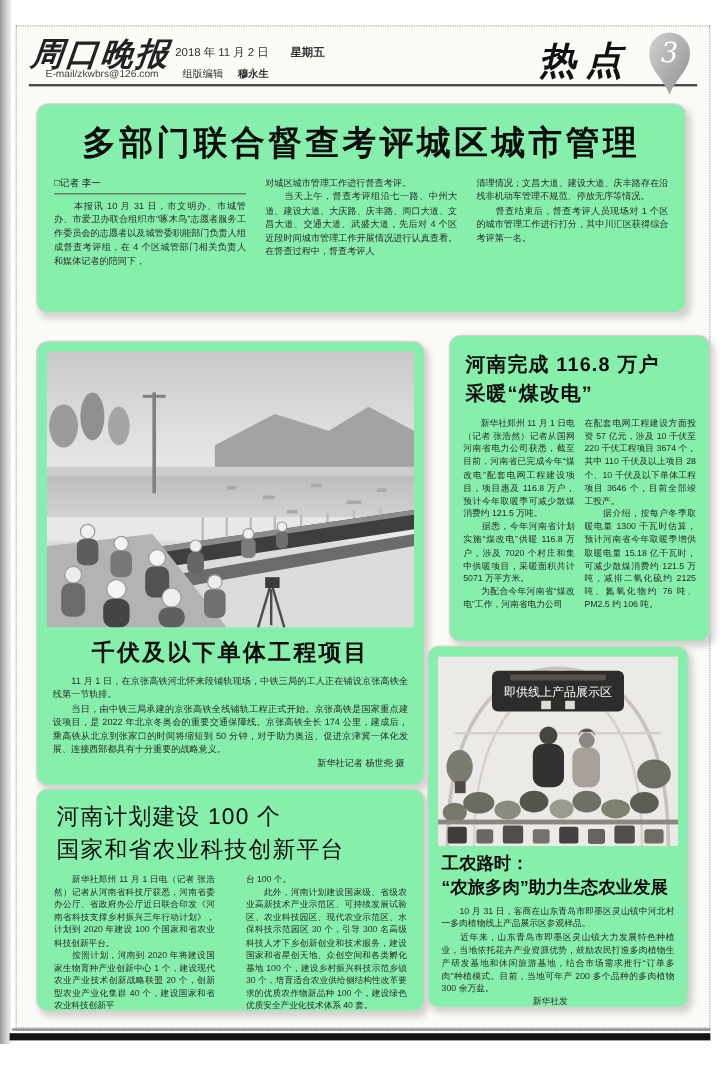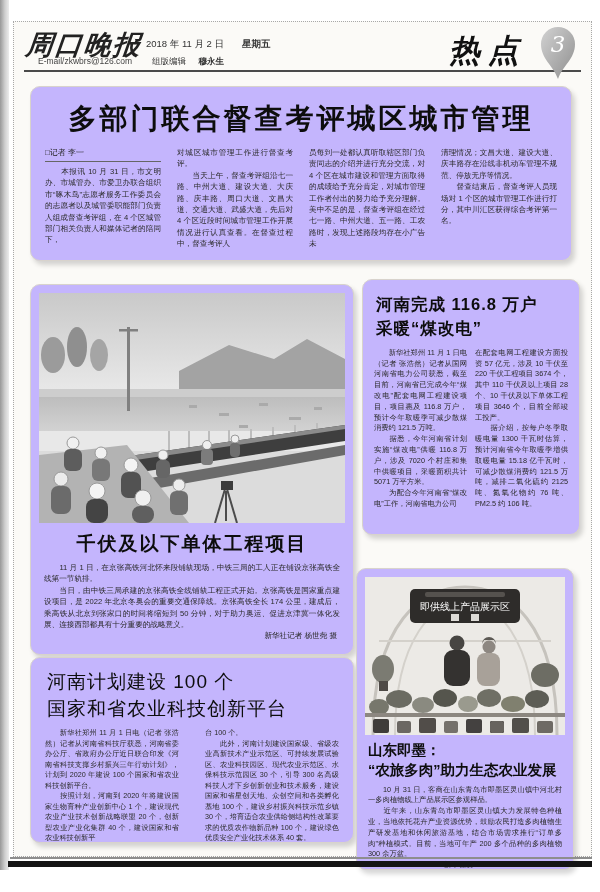--- a/index.html
+++ b/index.html
@@ -21,53 +21,53 @@
     transform:skewX(-6deg);color:#222;}
   .issue-date{position:absolute;left:122px;top:11px;font-size:9.5px;color:#333;}
   .weekday{position:absolute;left:218px;top:11px;font-size:9.5px;font-weight:bold;color:#333;}
   .email{position:absolute;left:14px;top:29px;font-size:8.5px;color:#444;}
   .editor{position:absolute;left:128px;top:29px;font-size:8.5px;color:#333;}
   .editor b{margin-left:10px;}
   .section-title{position:absolute;right:54px;top:3px;font-size:31px;
     letter-spacing:8px;color:#111;}
   .pin{position:absolute;right:2px;top:-2px;width:42px;height:56px;}
   
-  .card{position:absolute;background:#c4b5fd;border:1px solid #d8d3cc;
+  .card{position:absolute;background:#86efac;border:1px solid #d8d3cc;
     border-radius:10px;box-shadow:3px 4px 5px rgba(0,0,0,0.16);overflow:hidden;}
   .news-text{font-size:7.6px;line-height:1.5;text-align:justify;color:#2a2a2a;
     white-space:pre-line;}
   
   .card-lead{left:16px;top:64px;width:540px;height:173px;}
   .lead-headline{margin-top:13px;text-align:center;font-size:28px;font-weight:900;
     letter-spacing:3px;color:#0d0d0d;}
   .lead-cols{display:flex;gap:16px;padding:9px 14px 0 14px;}
   .lead-col{flex:1;min-width:0;}
   .byline{font-size:8px;color:#222;border-bottom:1.5px solid #666;
     padding-bottom:3px;margin-bottom:4px;}
   
   .card-railway{left:16px;top:262px;width:322px;height:369px;}
   .railway-photo{display:block;margin:8px auto 0 auto;}
   .railway-headline{text-align:center;font-size:19px;font-weight:900;
     letter-spacing:2px;margin:8px 0 5px 0;color:#0d0d0d;}
   .railway-body{padding:0 13px;}
   .railway-credit{text-align:right;padding:1px 16px 0 0;font-size:7.6px;color:#2a2a2a;}
   
-  .card-coal{left:348px;top:257px;width:216px;height:254px;}
+  .card-coal{left:360px;top:257px;width:216px;height:254px;}
   .coal-headline{padding:13px 13px 0 13px;font-size:16.5px;font-weight:900;
     line-height:1.45;letter-spacing:1px;color:#0d0d0d;}
   .two-cols{display:flex;gap:8px;padding:7px 11px 0 11px;}
   .two-cols .news-text{flex:1;min-width:0;font-size:7.3px;line-height:1.48;}
   
   .card-agri{left:16px;top:635px;width:322px;height:184px;}
   .agri-headline{padding:11px 16px 0 16px;font-size:19px;font-weight:400;
     line-height:1.4;letter-spacing:1px;color:#0d0d0d;}
   .agri-cols{display:flex;gap:26px;padding:6px 14px 0 14px;}
   .agri-cols .news-text{flex:1;min-width:0;font-size:7.2px;line-height:1.46;}
   
-  .card-succulent{left:342px;top:546px;width:216px;height:300px;}
+  .card-succulent{left:342px;top:516px;width:216px;height:300px;}
   .succulent-photo{display:block;margin:8px auto 0 auto;}
   .succulent-headline{padding:5px 11px 0 11px;font-size:14.5px;font-weight:900;
     line-height:1.4;color:#0d0d0d;}
   .succulent-body{padding:4px 11px 0 11px;font-size:7.3px;line-height:1.48;}
   .succulent-credit{text-align:center;padding:0 13px 0 0;font-size:7.3px;color:#2a2a2a;}
   
   .rule-gray{position:absolute;left:10px;top:857px;width:582px;height:2px;background:#8d8d8d;}
   .rule-black{position:absolute;left:8px;top:861px;width:584px;height:6px;background:#141414;}
 </style>
 </head>
@@ -101,21 +101,20 @@
 
   <div class="card card-lead">
     <div class="lead-headline">多部门联合督查考评城区城市管理</div>
     <div class="lead-cols">
       <div class="lead-col">
         <div class="byline">□记者 李一</div>
         <div class="news-text">　　本报讯 10 月 31 日，市文明办、市城管办、市爱卫办联合组织市“啄木鸟”志愿者服务工作委员会的志愿者以及城管委职能部门负责人组成督查考评组，在 4 个区城管部门相关负责人和媒体记者的陪同下，</div>
       </div>
       <div class="lead-col news-text">对城区城市管理工作进行督查考评。
 　　当天上午，督查考评组沿七一路、中州大道、建设大道、大庆路、庆丰路、周口大道、文昌大道、交通大道、武盛大道，先后对 4 个区近段时间城市管理工作开展情况进行认真查看。在督查过程中，督查考评人</div>
-      <div class="lead-col news-text">员每到一处都认真听取辖区部门负责同志的介绍并进行充分交流，对 4 个区在城市建设和管理方面取得的成绩给予充分肯定，对城市管理工作者付出的努力给予充分理解。美中不足的是，督查考评组在经过七一路、中州大道、五一路、工农路时，发现上述路段均存在小广告未</div>
       <div class="lead-col news-text">清理情况；文昌大道、建设大道、庆丰路存在沿线非机动车管理不规范、停放无序等情况。
 　　督查结束后，督查考评人员现场对 1 个区的城市管理工作进行打分，其中川汇区获得综合考评第一名。</div>
     </div>
   </div>
 
   <div class="card card-railway">
     <svg class="railway-photo" width="306" height="230" viewBox="0 0 306 230">
       <defs>
         <linearGradient id="skyg" x1="0" y1="0" x2="0" y2="1">
           <stop offset="0" stop-color="#c9c9c9"></stop>
@@ -263,21 +262,21 @@
         <rect x="54" y="141" width="17" height="15" rx="2" fill="#514d49"></rect>
         <rect x="79" y="144" width="14" height="12" rx="2" fill="#75716b"></rect>
         <rect x="101" y="142" width="16" height="14" rx="2" fill="#444140"></rect>
         <rect x="125" y="144" width="14" height="12" rx="2" fill="#676younger"></rect>
         <rect x="125" y="144" width="14" height="12" rx="2" fill="#67635e"></rect>
         <rect x="147" y="141" width="17" height="15" rx="2" fill="#524f4b"></rect>
         <rect x="172" y="144" width="16" height="12" rx="2" fill="#6e6a64"></rect>
       </g>
     </svg>
     <div class="succulent-headline">
-      <div>山东即墨：</div>
+      <div>工农路时：</div>
       <div>“农旅多肉”助力生态农业发展</div>
     </div>
     <div class="news-text succulent-body">　　10 月 31 日，客商在山东青岛市即墨区灵山镇中河北村一多肉植物线上产品展示区参观样品。
 　　近年来，山东青岛市即墨区灵山镇大力发展特色种植业，当地依托花卉产业资源优势，鼓励农民打造多肉植物生产研发基地和休闲旅游基地，结合市场需求推行“订单多肉”种植模式。目前，当地可年产 200 多个品种的多肉植物 300 余万盆。</div>
     <div class="succulent-credit">新华社发</div>
   </div>
 
 </div>
 
 <div class="rule-gray"></div>

